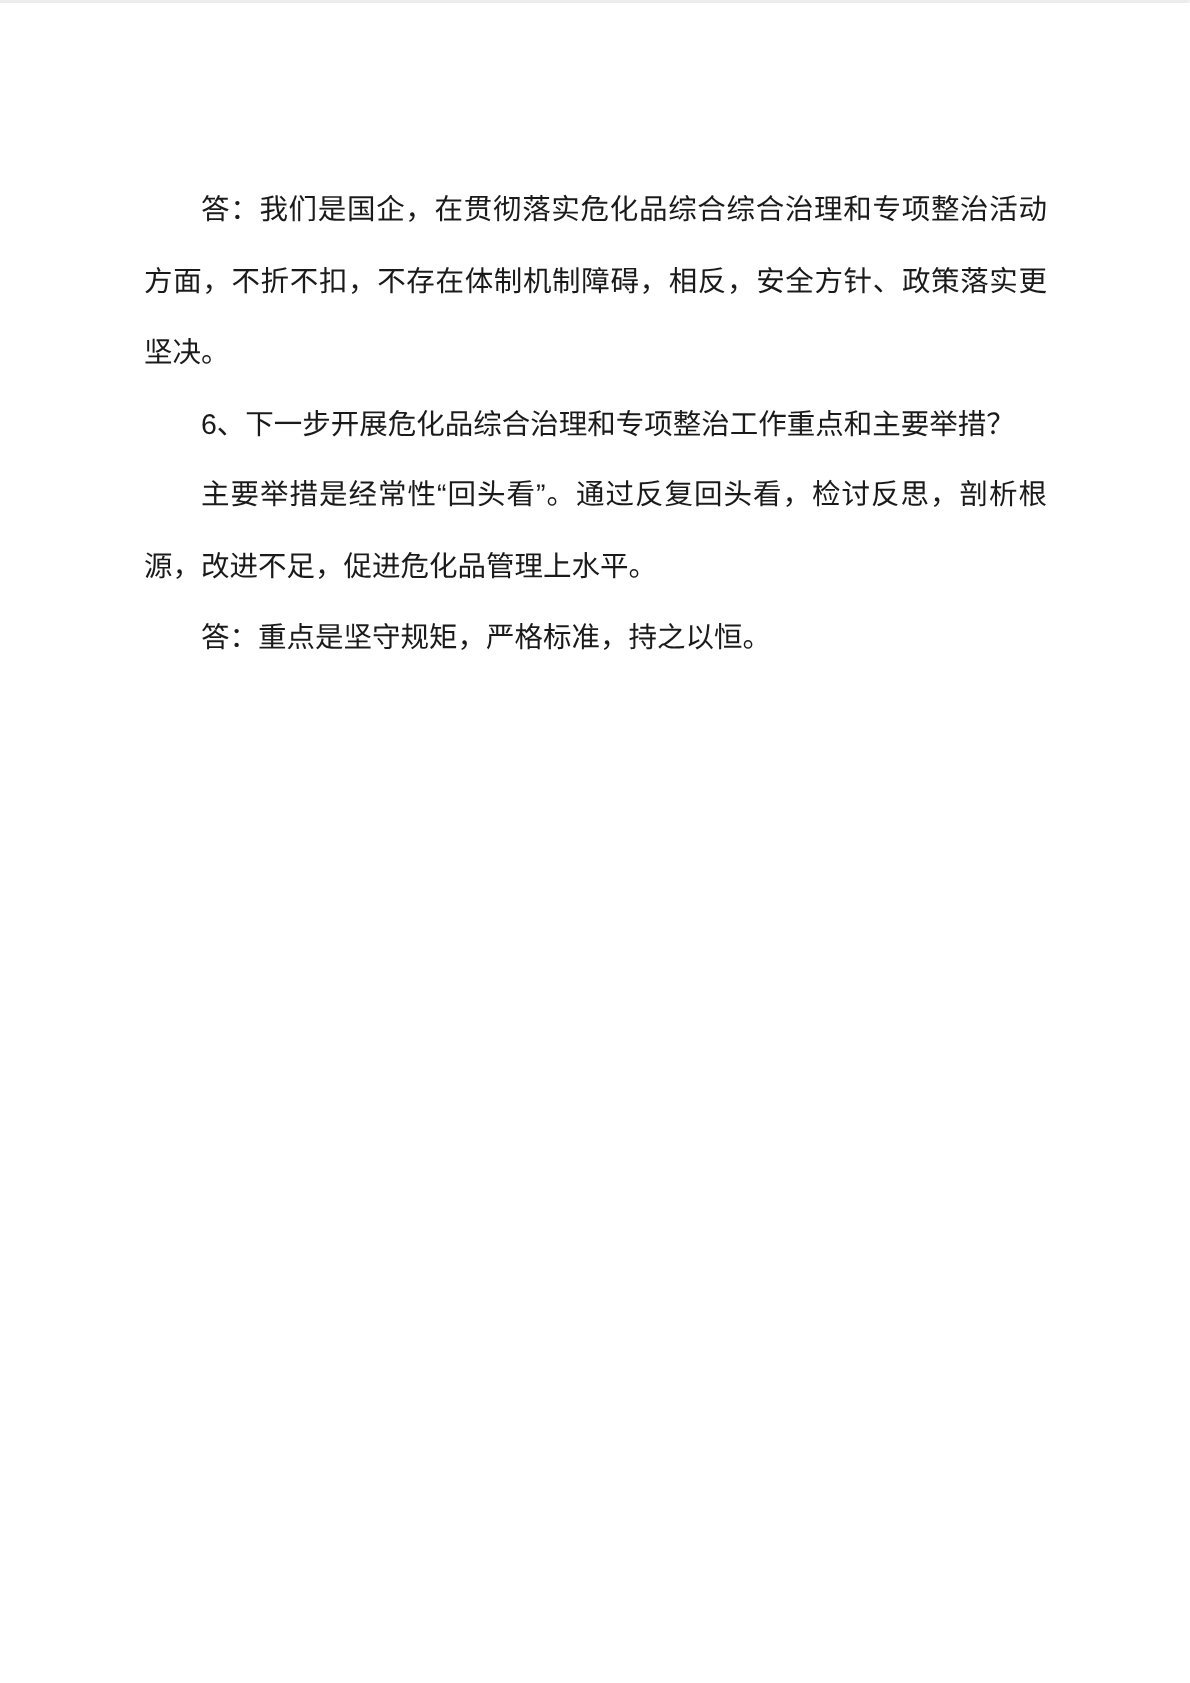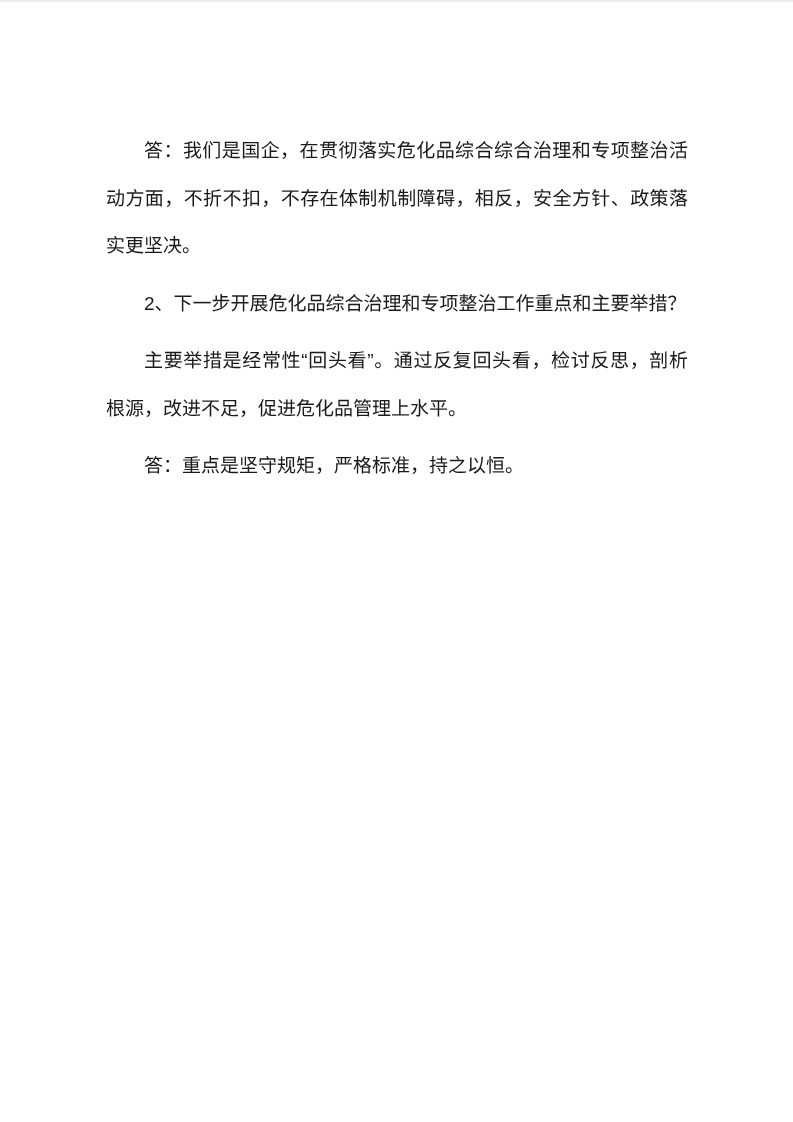--- a/index.html
+++ b/index.html
@@ -23,34 +23,34 @@
     background: #ececec;
   }
   .doc-body {
     position: absolute;
     top: 117px;
     left: 96px;
     width: 602px;
     color: #1a1a1a;
   }
   .doc-body p {
-    margin: 10px;
+    margin: 0;
     padding: 0;
     font-size: 19px;
     line-height: 47.5px;
     text-align: justify;
     text-justify: inter-ideograph;
     text-indent: 2em;
     word-break: break-all;
     color: #1a1a1a;
   }
 </style>
 </head>
 <body>
 
 <div class="page-top-edge"></div>
 
 <div class="doc-body">
   <p>答：我们是国企，在贯彻落实危化品综合综合治理和专项整治活动方面，不折不扣，不存在体制机制障碍，相反，安全方针、政策落实更坚决。</p>
-  <p>2、下一步开展危化品综合治理和专项整治工作重点和主要举措？</p>
+  <p>6、下一步开展危化品综合治理和专项整治工作重点和主要举措？</p>
   <p>主要举措是经常性“回头看”。通过反复回头看，检讨反思，剖析根源，改进不足，促进危化品管理上水平。</p>
   <p>答：重点是坚守规矩，严格标准，持之以恒。</p>
 </div>
 
 </body></html>

